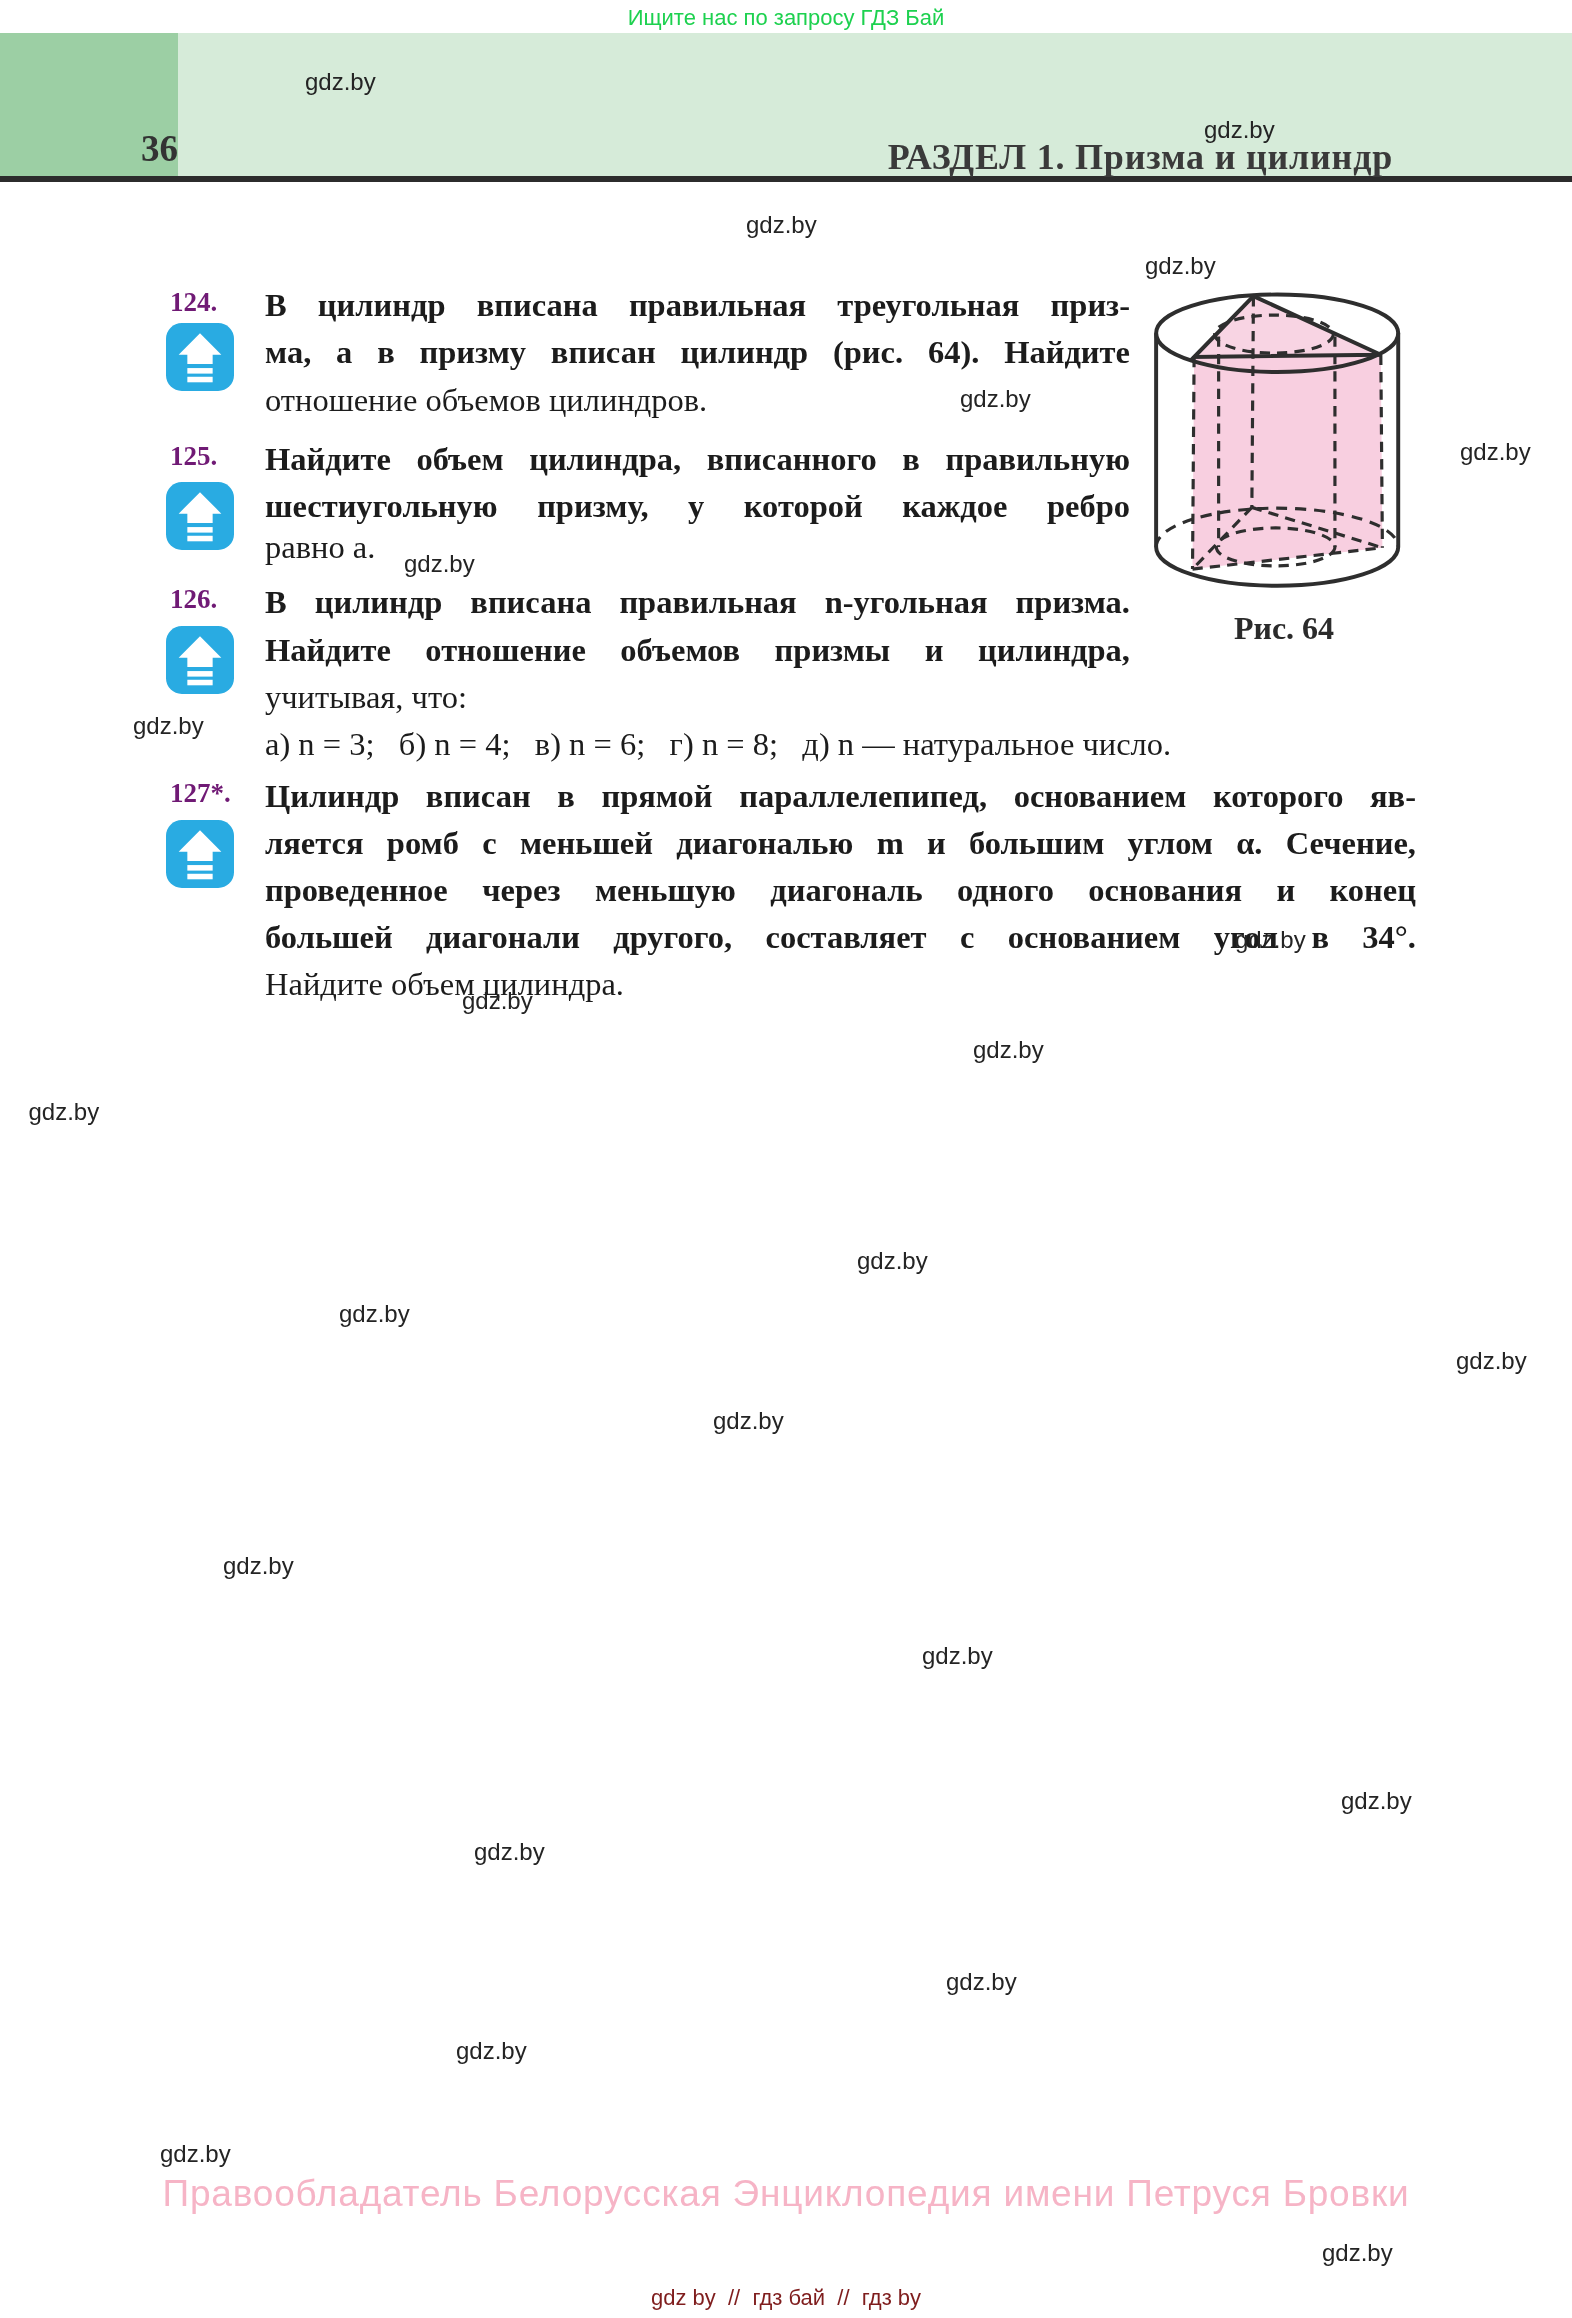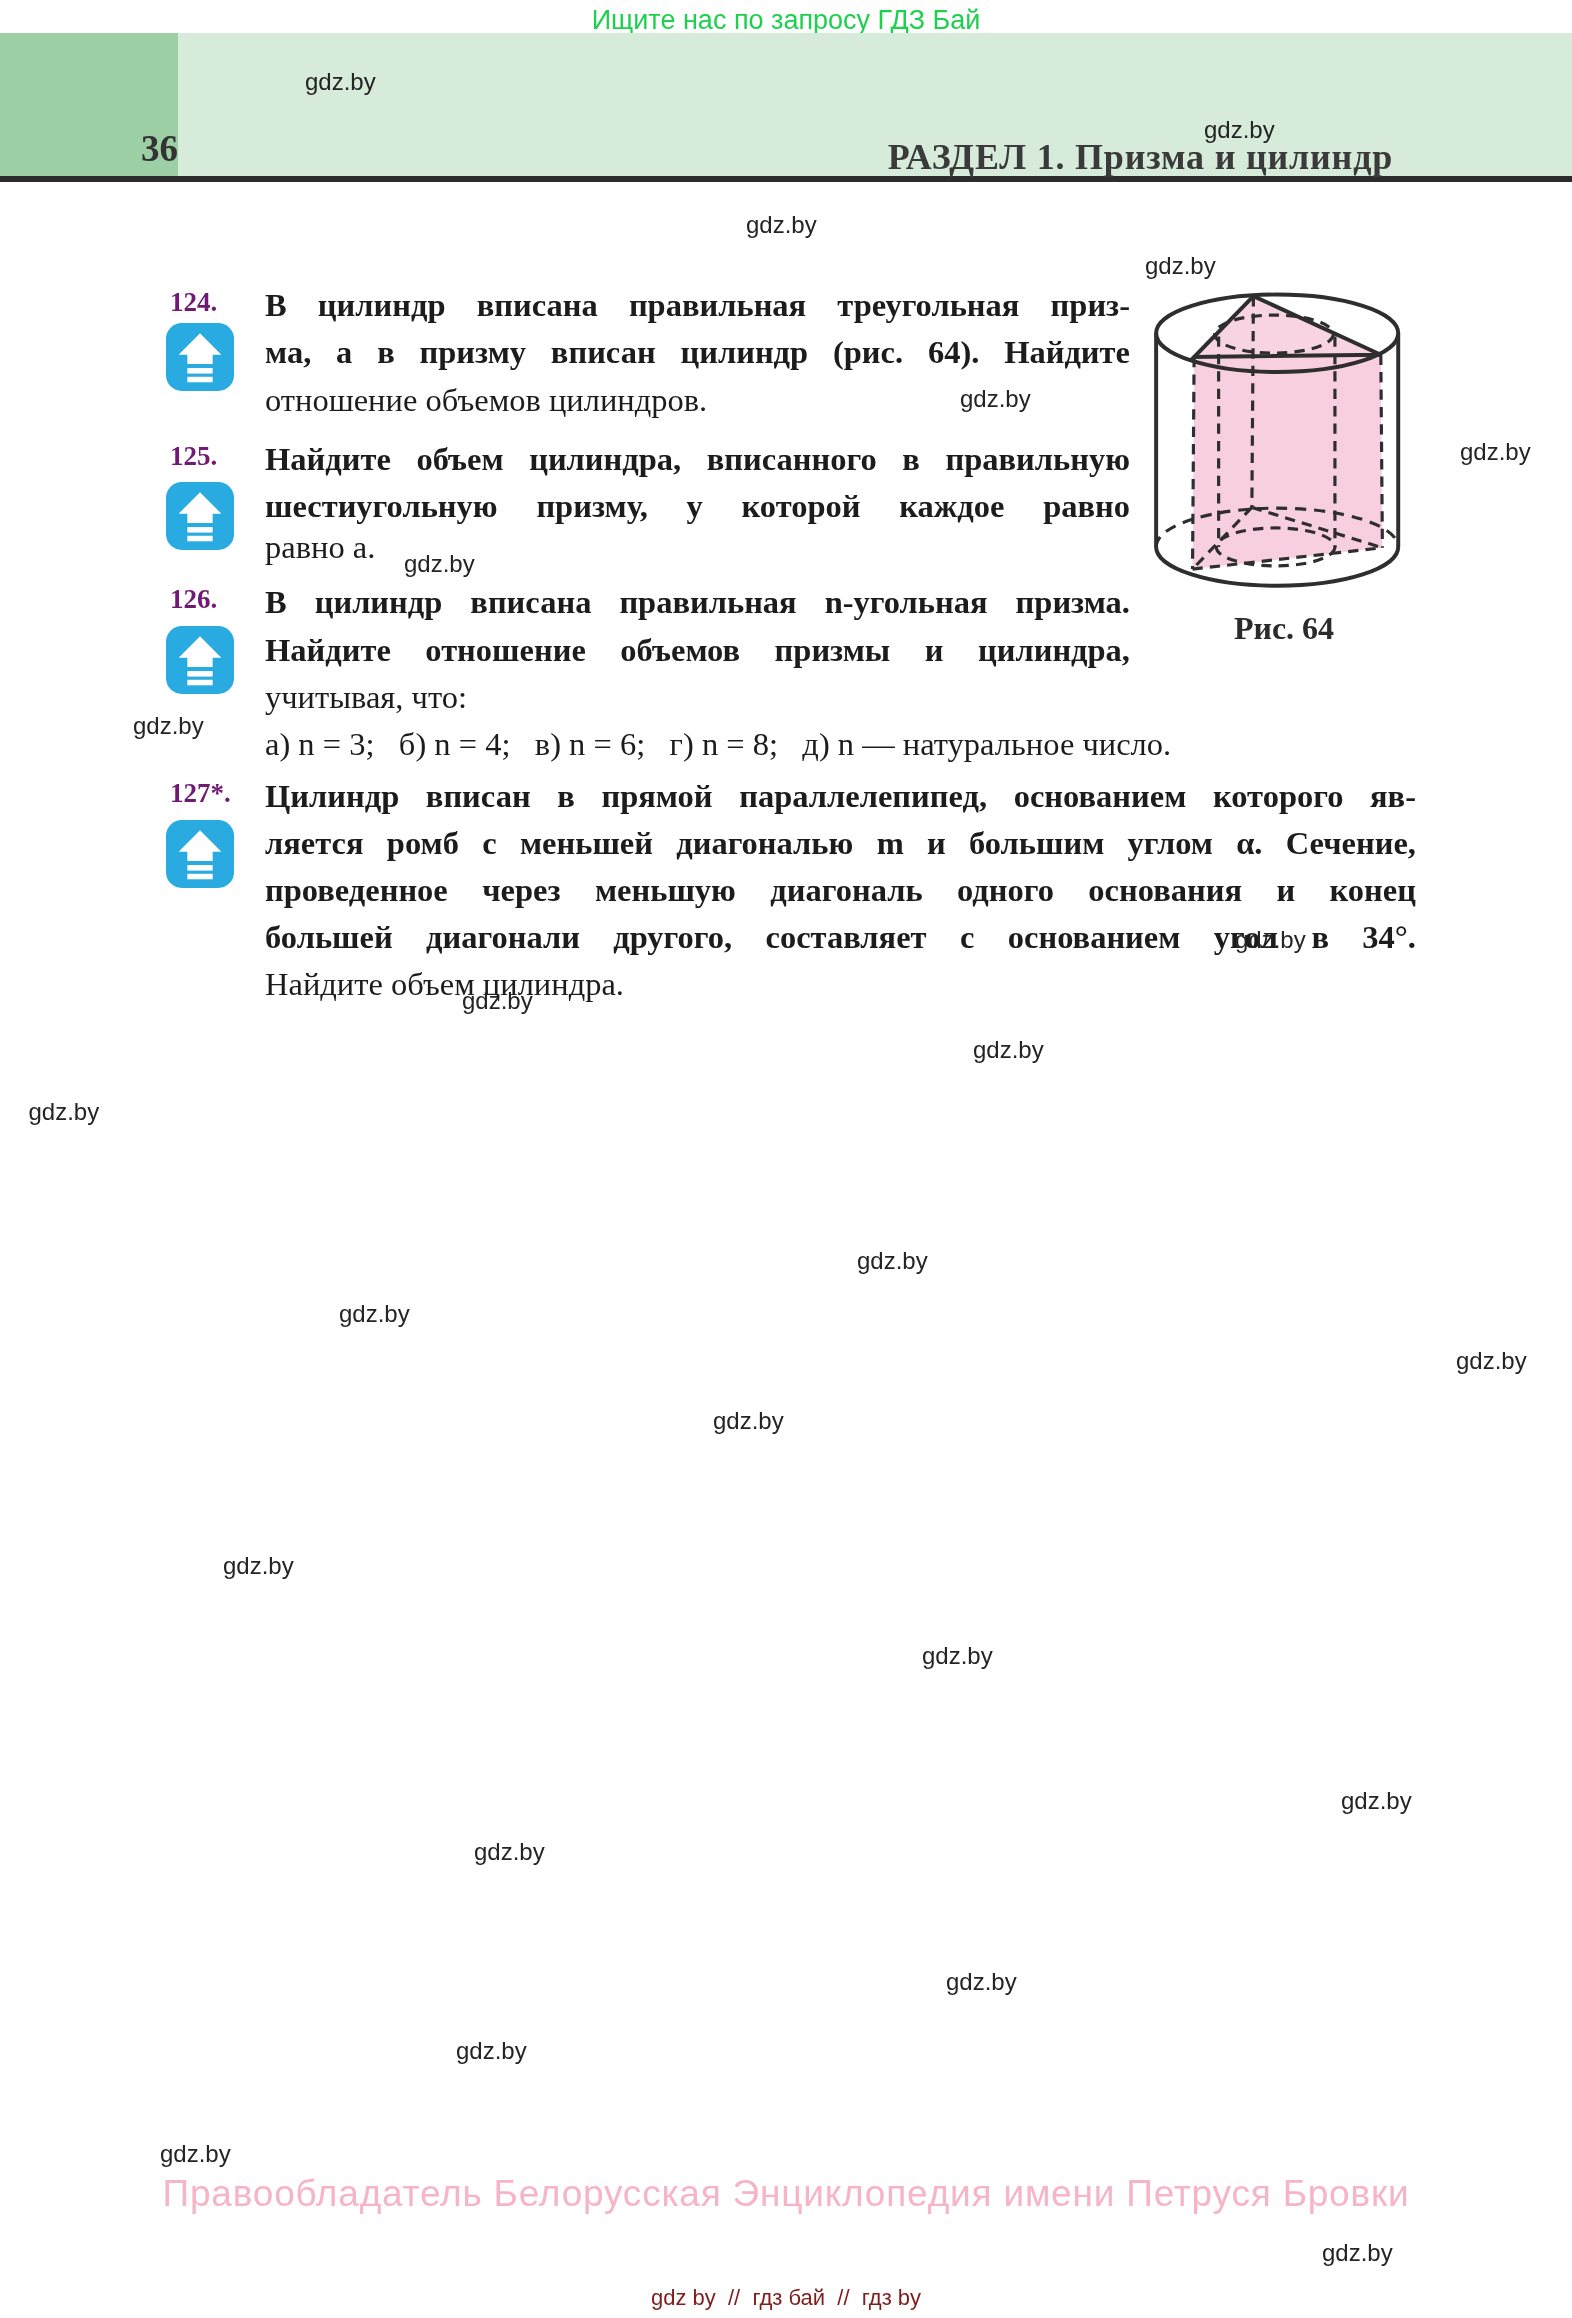--- a/index.html
+++ b/index.html
@@ -3,21 +3,21 @@
 <meta charset="utf-8">
 <style>
   html,body{margin:0;padding:0;}
   body{
     width:1572px;height:2319px;position:relative;background:#ffffff;
     font-family:"Liberation Serif",serif;overflow:hidden;
   }
   
   .banner{
     position:absolute;top:4.8px;left:0;width:100%;text-align:center;
-    font-family:"Liberation Sans",sans-serif;font-size:27px;font-weight:500;
+    font-family:"Liberation Sans",sans-serif;font-size:22px;font-weight:500;
     color:#1dd14f;
   }
   
   .band{position:absolute;top:33px;left:0;width:1572px;height:144px;background:#d6ebd9;}
   .band-dark{position:absolute;top:33px;left:0;width:178px;height:144px;background:#9ccfa4;}
   .band-rule{position:absolute;top:176px;left:0;width:1572px;height:5.5px;background:#2c2c2c;}
   .page-num{
     position:absolute;top:127px;left:0;width:178px;text-align:right;
     font-weight:bold;font-size:37px;color:#333333;
   }
@@ -89,21 +89,21 @@
 <div class="pnum" style="top:441px">125.</div>
 <div class="picon" style="top:482px">
   <svg width="68" height="68" viewBox="0 0 86 86">
     <rect x="0" y="0" width="86" height="86" rx="20" fill="#29abe2"></rect>
     <polygon points="43,13 70,40 59,40 59,52 27,52 27,40 16,40" fill="#ffffff"></polygon>
     <rect x="27" y="57" width="32" height="7" fill="#ffffff"></rect>
     <rect x="27" y="68" width="32" height="7" fill="#ffffff"></rect>
   </svg>
 </div>
 <div class="line w124 jl" style="top:441px">Найдите объем цилиндра, вписанного в правильную</div>
-<div class="line w124 jl" style="top:488px">шестиугольную призму, у которой каждое равно</div>
+<div class="line w124 jl" style="top:488px">шестиугольную призму, у которой каждое ребро</div>
 <div class="line" style="top:529px">равно a.</div>
 
 <div class="pnum" style="top:584px">126.</div>
 <div class="picon" style="top:626px">
   <svg width="68" height="68" viewBox="0 0 86 86">
     <rect x="0" y="0" width="86" height="86" rx="20" fill="#29abe2"></rect>
     <polygon points="43,13 70,40 59,40 59,52 27,52 27,40 16,40" fill="#ffffff"></polygon>
     <rect x="27" y="57" width="32" height="7" fill="#ffffff"></rect>
     <rect x="27" y="68" width="32" height="7" fill="#ffffff"></rect>
   </svg>

